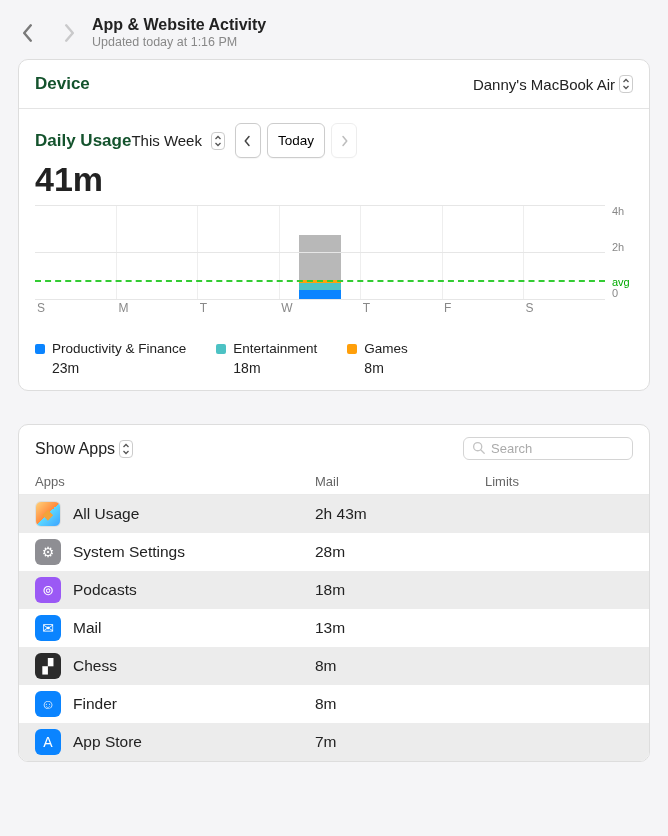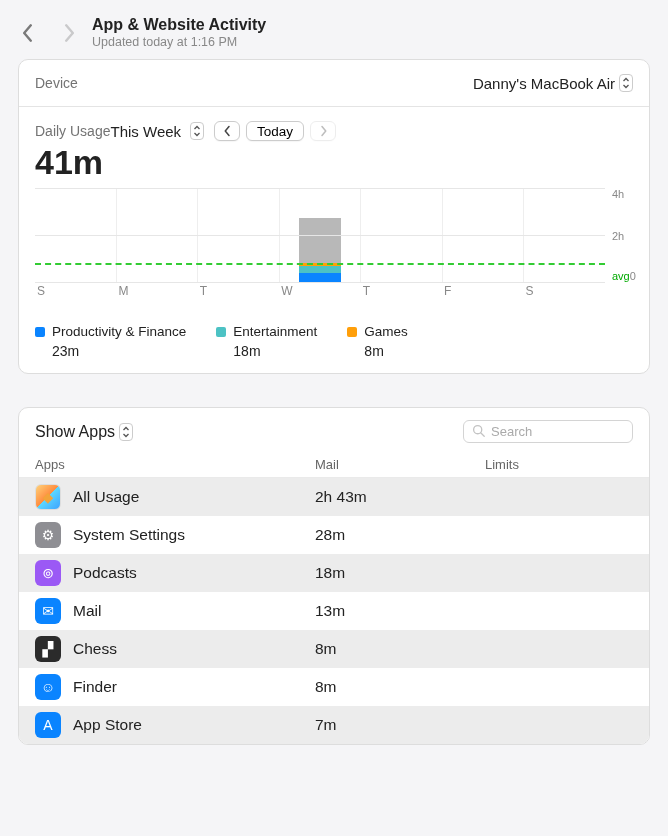--- a/index.html
+++ b/index.html
@@ -7,35 +7,35 @@
 .header-bar { display: flex; align-items: center; padding: 16px 20px 10px 18px; gap: 14px; }
 .nav-arrows { display: flex; gap: 24px; align-items: center; }
 .nav-arrow { width: 18px; height: 18px; display:flex; align-items:center; justify-content:center; }
 .nav-arrow svg { width: 11px; height: 18px; }
 .title-block { display:flex; flex-direction:column; }
 .title-block h1 { font-size: 16px; font-weight: 700; color:#222; letter-spacing:0; }
 .title-block .sub { font-size: 12.5px; color: #888; margin-top:1px; }
 .panel { margin: 0 18px; background: #fff; border: 1px solid #ddd; border-radius: 10px; }
 .panel-row { display:flex; justify-content:space-between; align-items:center; padding: 14px 16px; font-size: 15px; }
 .panel-row.bordered { border-bottom: 1px solid #e4e4e4; }
-.label-strong { font-size: 14px; font-weight: 400; color:#737373; }
+.label-strong { font-size: 17px; font-weight: 700; color:#14532d; }
 .select-pill { display:inline-flex; align-items:center; gap:4px; font-size:15px; color:#222; cursor:default; }
 .select-arrows { width:14px; height:18px; position:relative; background:#fff; border:1px solid #ccc; border-radius:4px; display:inline-flex; align-items:center; justify-content:center; }
 .select-arrows svg { width:8px; height:12px; }
 .usage-title-row { display:flex; justify-content:flex-start; align-items:center; padding: 14px 16px 0 16px; }
 .usage-controls { display:flex; align-items:center; gap:10px; }
 .round-btns { display:flex; gap:6px; }
-.round-btn { height:20px; min-width:24px; padding:0 10px; border:1px solid #ccc; border-radius:6px; background:#fff; font-size:13.5px; display:flex; align-items:center; justify-content:center; box-shadow: 0 1px 1px rgba(0,0,0,0.04); }
+.round-btn { height:35px; min-width:24px; padding:0 10px; border:1px solid #ccc; border-radius:6px; background:#fff; font-size:13.5px; display:flex; align-items:center; justify-content:center; box-shadow: 0 1px 1px rgba(0,0,0,0.04); }
 .round-btn.icon-only { padding:0; width:26px; }
 .round-btn svg { width:9px; height:12px; }
 .big-usage { font-size: 34px; font-weight:600; padding: 2px 16px 6px 16px; color:#222; }
 .chart-wrap { position:relative; padding: 0 16px 10px 16px; }
 .chart-area { position:relative; height: 110px; }
 .chart-axis { position:absolute; right:-3px; top:0; bottom:16px; width:24px; display:flex; flex-direction:column; justify-content:space-between; align-items:flex-start; font-size:11px; color:#888; }
-.chart-axis .zero-wrap { display:flex; flex-direction:row; align-items:flex-start; line-height:11px; }
+.chart-axis .zero-wrap { display:flex; flex-direction:column; align-items:flex-start; line-height:11px; }
 .chart-axis .avg { color:#0a0; font-size:11px; }
 .grid-line { position:absolute; left:0; right:28px; border-top:1px solid #e6e6e6; }
 .grid-line.dash { border-top:2px dashed #3c3; }
 .bars { position:absolute; left:0; right:28px; bottom:16px; top:0; display:flex; }
 .bar-slot { flex:1; position:relative; border-left:1px solid #eee; }
 .bar-slot:first-child { border-left:none; }
 .stack { position:absolute; bottom:0; left:50%; transform:translateX(-50%); width:42px; display:flex; flex-direction:column-reverse; }
 .seg { width:100%; }
 .xlabels { position:absolute; left:0; right:28px; bottom:0; display:flex; }
 .xlabels span { flex:1; font-size:12px; color:#888; padding-left:2px; }

